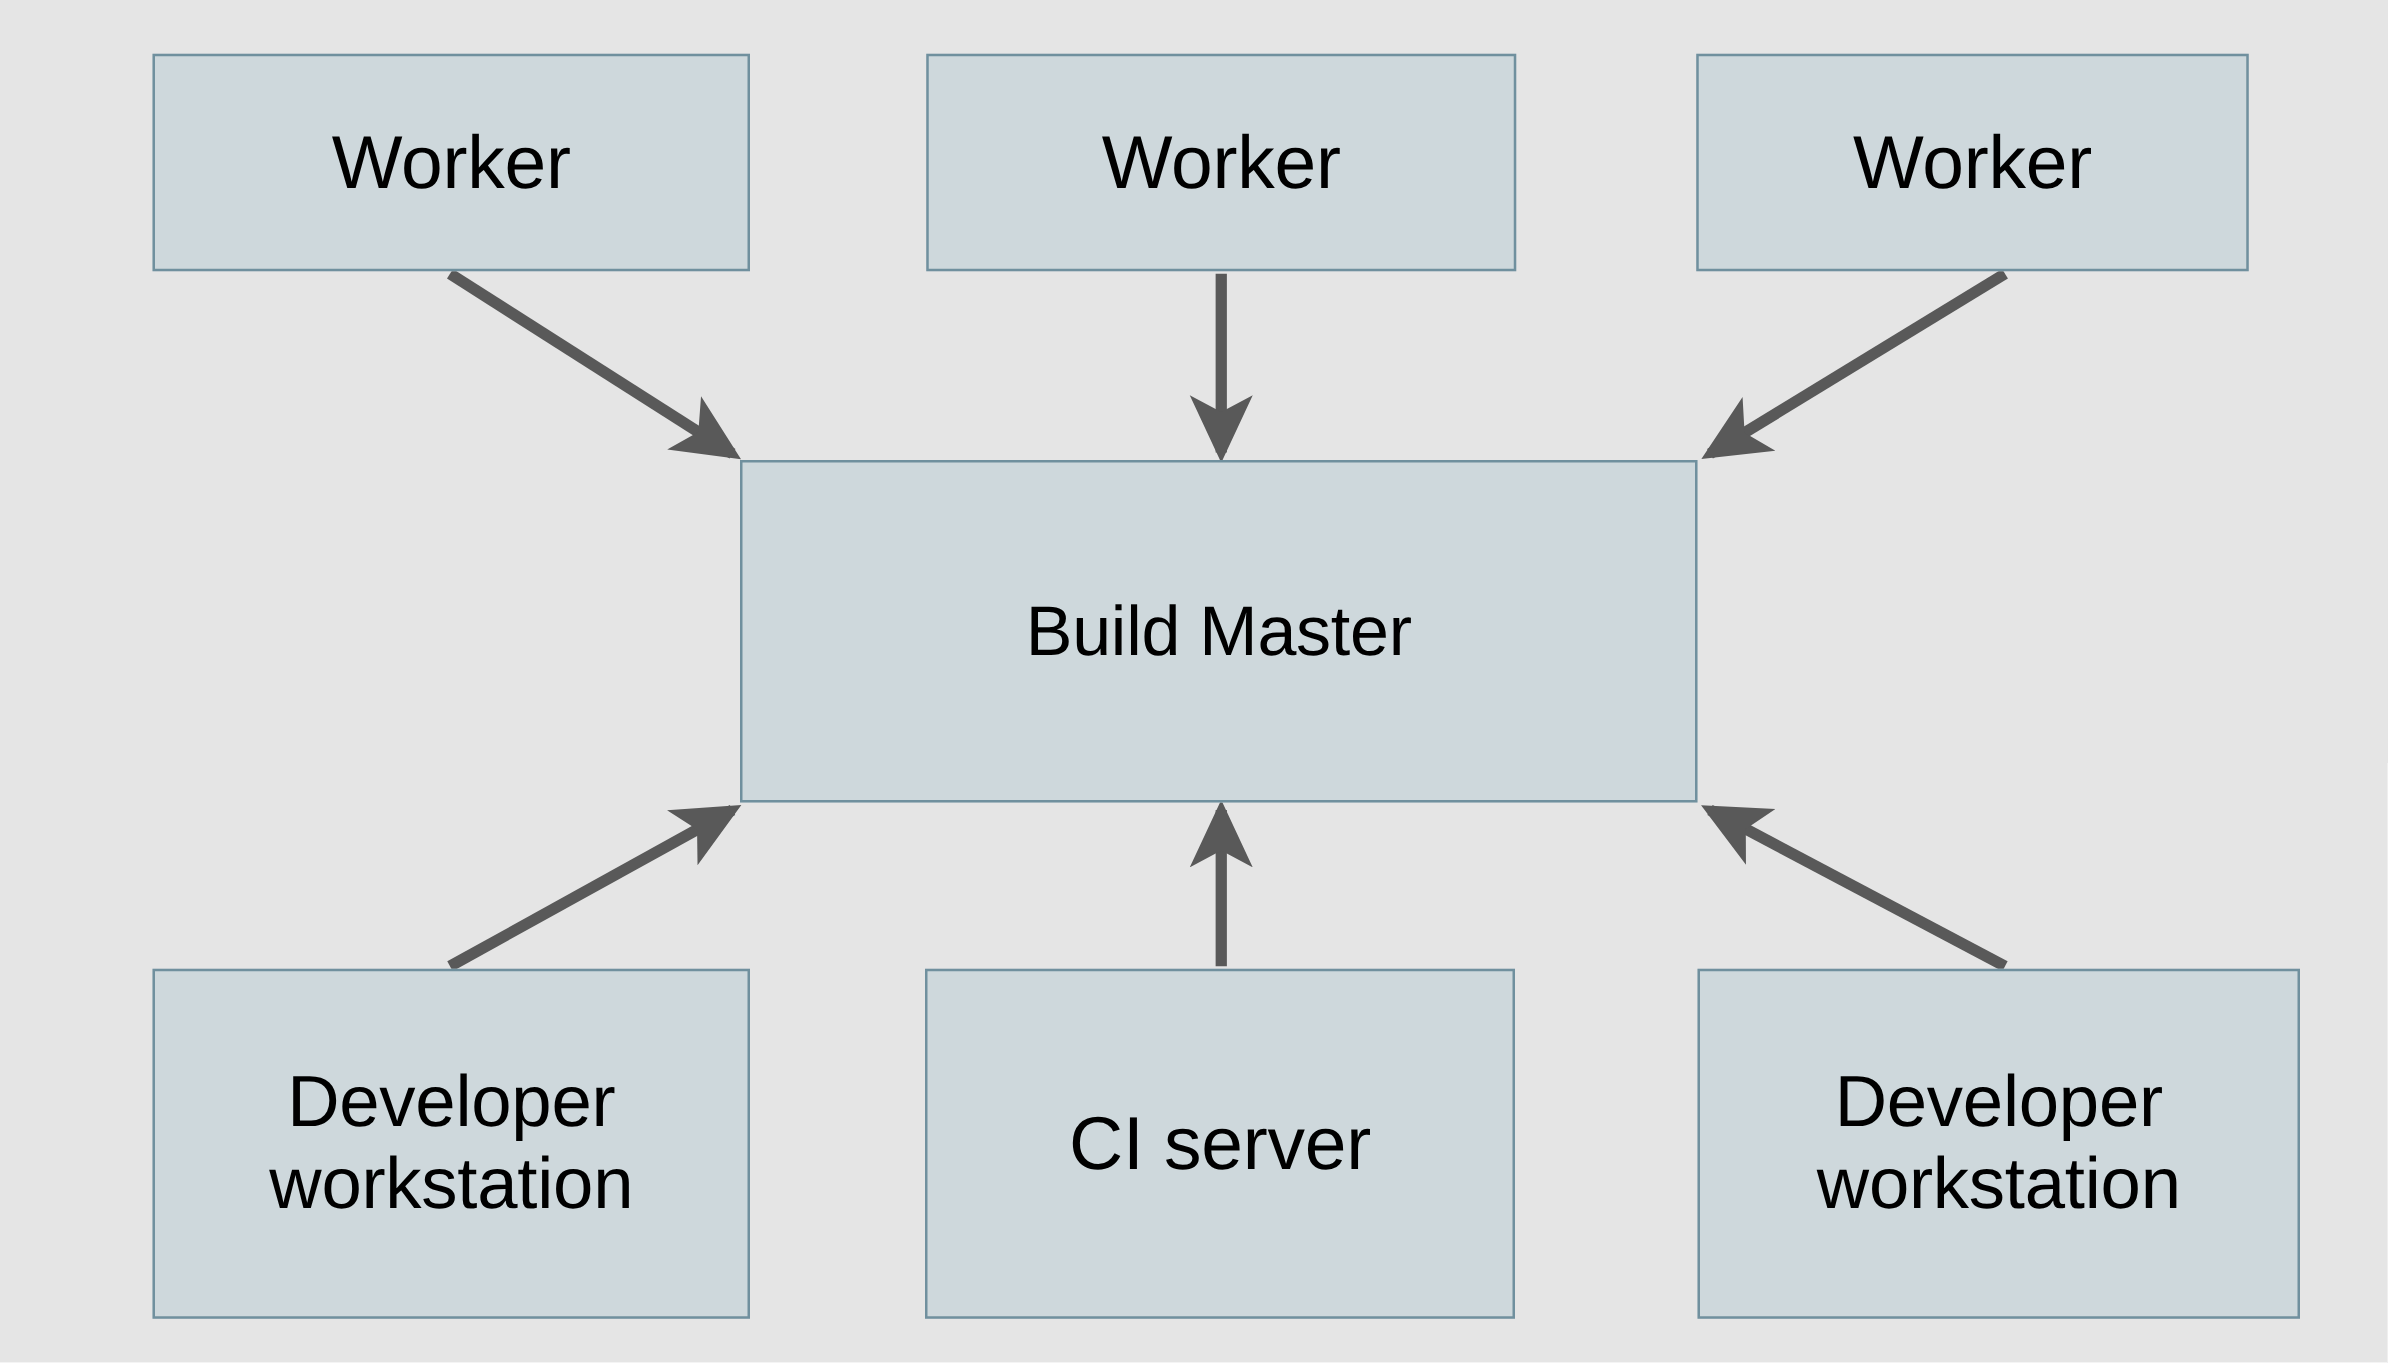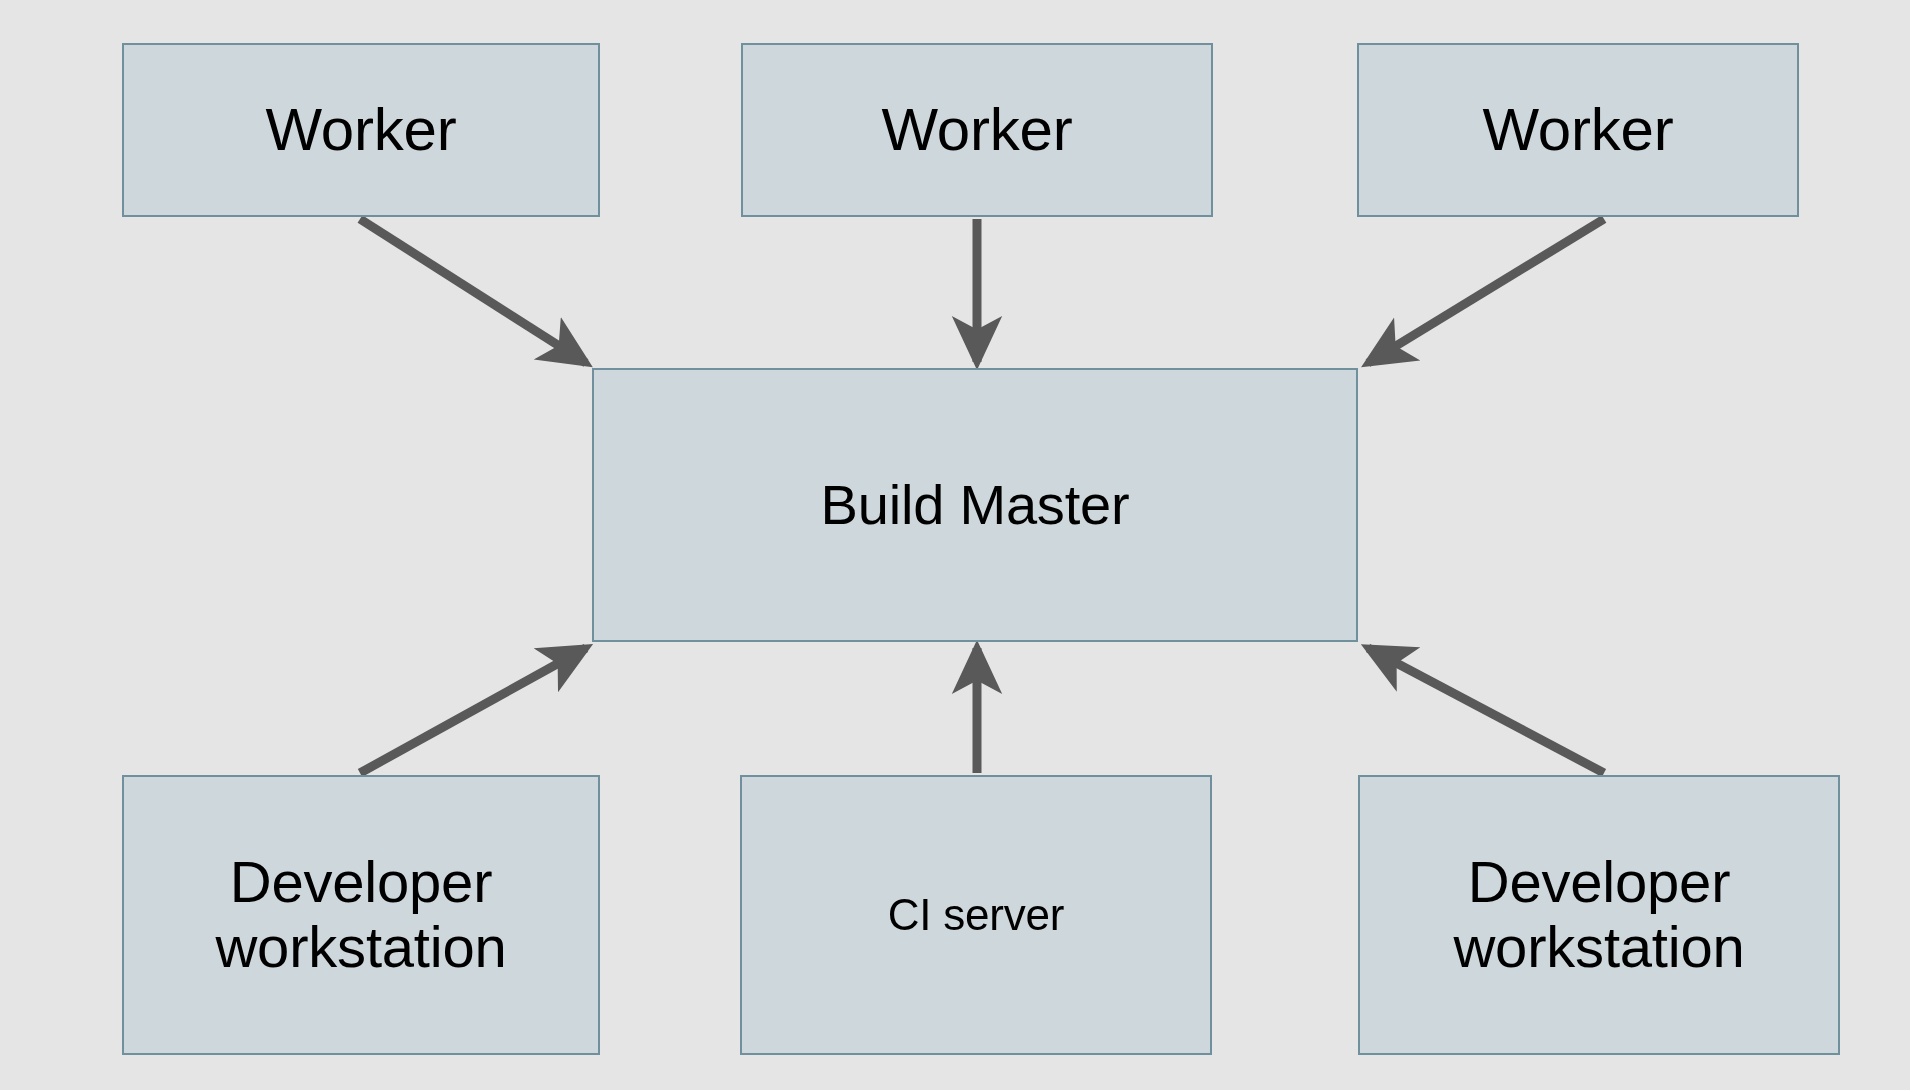--- a/index.html
+++ b/index.html
@@ -62,21 +62,21 @@
     font-size: 56px;
     text-align: right;
   }
   
   .node-dev-left {
     left: 122px;  top: 775px; width: 478px;  height: 280px;
     font-size: 58px;
   }
   .node-ci {
     left: 740px;  top: 775px; width: 472px;  height: 280px;
-    font-size: 44px;
+    font-size: 60px;
   }
   .node-dev-right {
     left: 1358px; top: 775px; width: 482px;  height: 280px;
     font-size: 58px;
   }
 </style>
 </head>
 <body>
 
 <div id="diagram-canvas">

